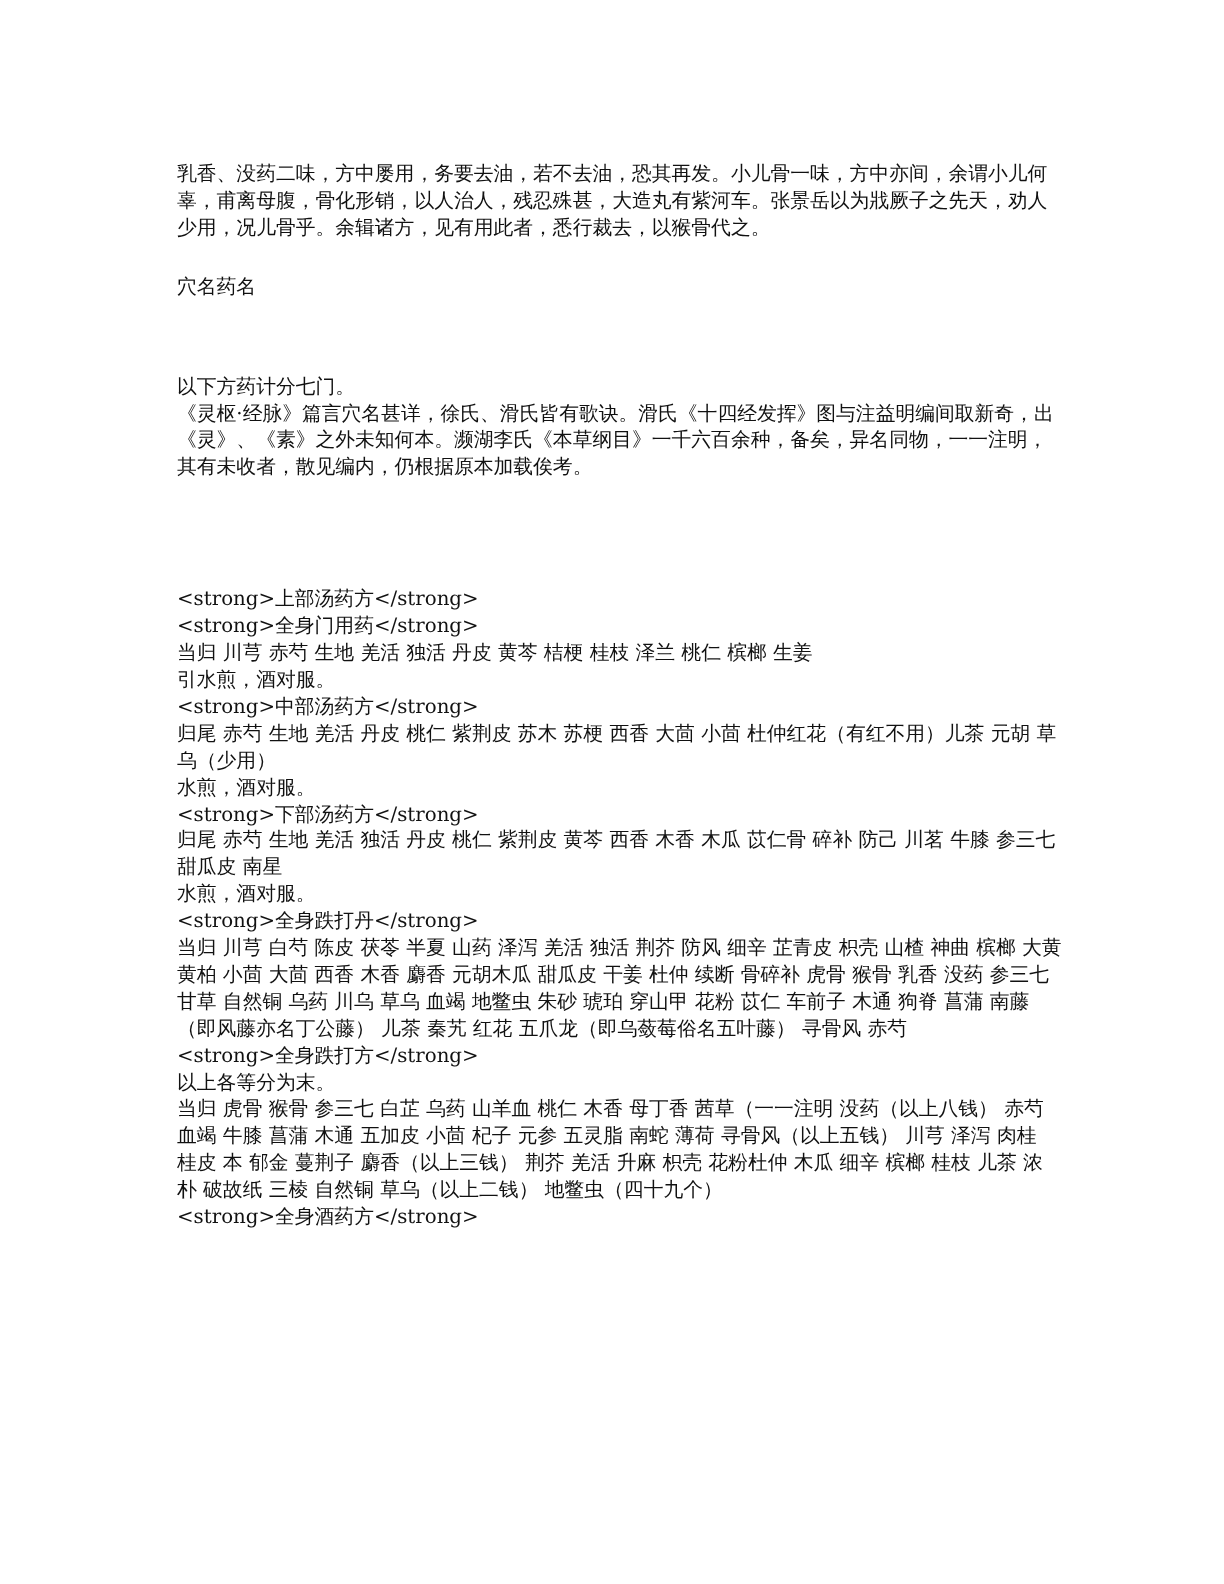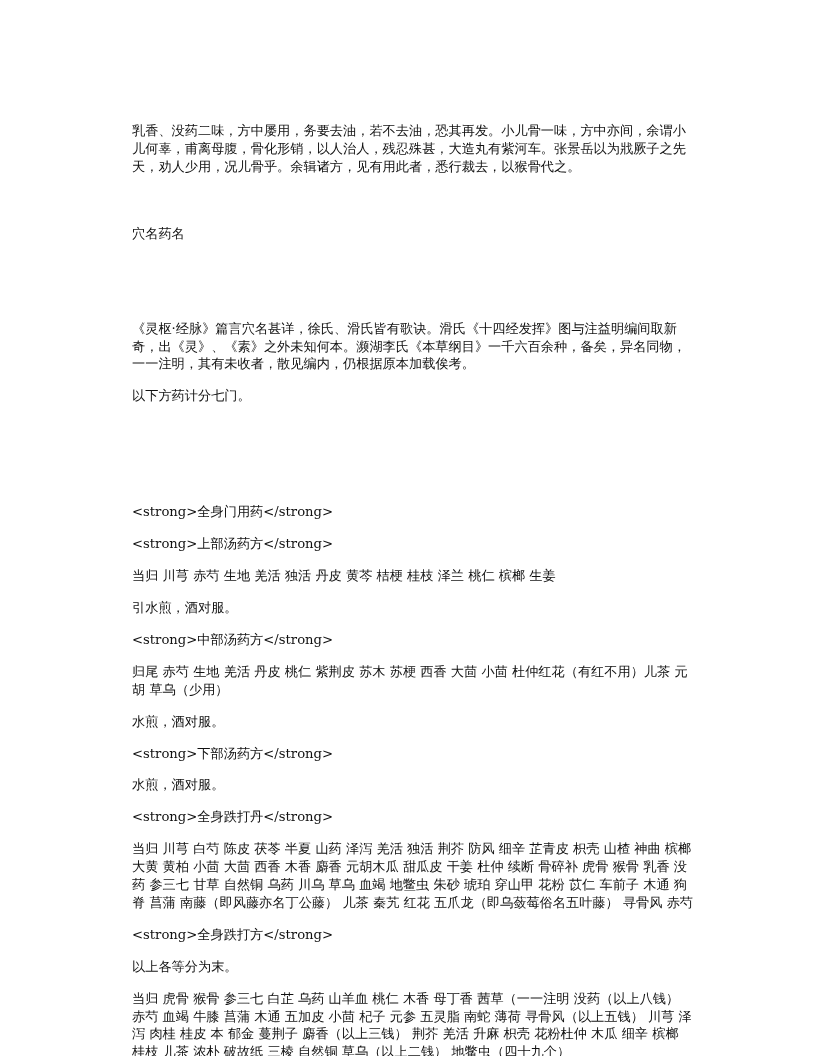--- a/index.html
+++ b/index.html
@@ -1,43 +1,44 @@
 <!DOCTYPE html>
 <html><head>
 <meta charset="utf-8">
 <style>
   html, body { margin: 0; padding: 0; background: #ffffff; }
   body { width: 816px; height: 1056px; position: relative; overflow: hidden;
          font-family: "DejaVu Serif", "Liberation Serif", serif; color: #111; }
   .page { position: absolute; left: 118px; top: 108px; width: 590px; font-size: 13.2px; line-height: 17.9px; }
-  .p { margin: 14px; white-space: pre-wrap; word-break: break-all; }
+  .p { margin: 0; white-space: pre-wrap; word-break: break-all; }
   .gap-title-before { height: 21px; }
   .gap-after-title { height: 49px; }
 </style>
 </head>
 <body>
 
 <div class="page">
   <p class="p">乳香、没药二味，方中屡用，务要去油，若不去油，恐其再发。小儿骨一味，方中亦间，余谓小儿何辜，甫离母腹，骨化形销，以人治人，残忍殊甚，大造丸有紫河车。张景岳以为戕厥子之先天，劝人少用，况儿骨乎。余辑诸方，见有用此者，悉行裁去，以猴骨代之。</p>
   <div class="gap-title-before"></div>
   <p class="p">穴名药名</p>
   <div class="gap-after-title"></div>
+  <p class="p">以下方药计分七门。</p>
   <p class="p">《灵枢·经脉》篇言穴名甚详，徐氏、滑氏皆有歌诀。滑氏《十四经发挥》图与注益明编间取新奇，出《灵》、《素》之外未知何本。濒湖李氏《本草纲目》一千六百余种，备矣，异名同物，一一注明，其有未收者，散见编内，仍根据原本加载俟考。</p>
-  <p class="p">以下方药计分七门。</p>
   <div class="gap-title-before"></div>
   <div class="gap-after-title"></div>
   <div>
+    <p class="p">&lt;strong&gt;上部汤药方&lt;/strong&gt;</p>
     <p class="p">&lt;strong&gt;全身门用药&lt;/strong&gt;</p>
-    <p class="p">&lt;strong&gt;上部汤药方&lt;/strong&gt;</p>
     <p class="p">当归 川芎 赤芍 生地 羌活 独活 丹皮 黄芩 桔梗 桂枝 泽兰 桃仁 槟榔 生姜</p>
     <p class="p">引水煎，酒对服。</p>
     <p class="p">&lt;strong&gt;中部汤药方&lt;/strong&gt;</p>
     <p class="p">归尾 赤芍 生地 羌活 丹皮 桃仁 紫荆皮 苏木 苏梗 西香 大茴 小茴 杜仲红花（有红不用）儿茶 元胡 草乌（少用）</p>
     <p class="p">水煎，酒对服。</p>
     <p class="p">&lt;strong&gt;下部汤药方&lt;/strong&gt;</p>
+    <p class="p">归尾 赤芍 生地 羌活 独活 丹皮 桃仁 紫荆皮 黄芩 西香 木香 木瓜 苡仁骨 碎补 防己 川茗 牛膝 参三七 甜瓜皮 南星</p>
     <p class="p">水煎，酒对服。</p>
     <p class="p">&lt;strong&gt;全身跌打丹&lt;/strong&gt;</p>
     <p class="p">当归 川芎 白芍 陈皮 茯苓 半夏 山药 泽泻 羌活 独活 荆芥 防风 细辛 芷青皮 枳壳 山楂 神曲 槟榔 大黄 黄柏 小茴 大茴 西香 木香 麝香 元胡木瓜 甜瓜皮 干姜 杜仲 续断 骨碎补 虎骨 猴骨 乳香 没药 参三七 甘草 自然铜 乌药 川乌 草乌 血竭 地鳖虫 朱砂 琥珀 穿山甲 花粉 苡仁 车前子 木通 狗脊 菖蒲 南藤（即风藤亦名丁公藤） 儿茶 秦艽 红花 五爪龙（即乌蔹莓俗名五叶藤） 寻骨风 赤芍</p>
     <p class="p">&lt;strong&gt;全身跌打方&lt;/strong&gt;</p>
     <p class="p">以上各等分为末。</p>
     <p class="p">当归 虎骨 猴骨 参三七 白芷 乌药 山羊血 桃仁 木香 母丁香 茜草（一一注明 没药（以上八钱） 赤芍 血竭 牛膝 菖蒲 木通 五加皮 小茴 杞子 元参 五灵脂 南蛇 薄荷 寻骨风（以上五钱） 川芎 泽泻 肉桂 桂皮 本 郁金 蔓荆子 麝香（以上三钱） 荆芥 羌活 升麻 枳壳 花粉杜仲 木瓜 细辛 槟榔 桂枝 儿茶 浓朴 破故纸 三棱 自然铜 草乌（以上二钱） 地鳖虫（四十九个）</p>
     <p class="p">&lt;strong&gt;全身酒药方&lt;/strong&gt;</p>
   </div>
 </div>
 

